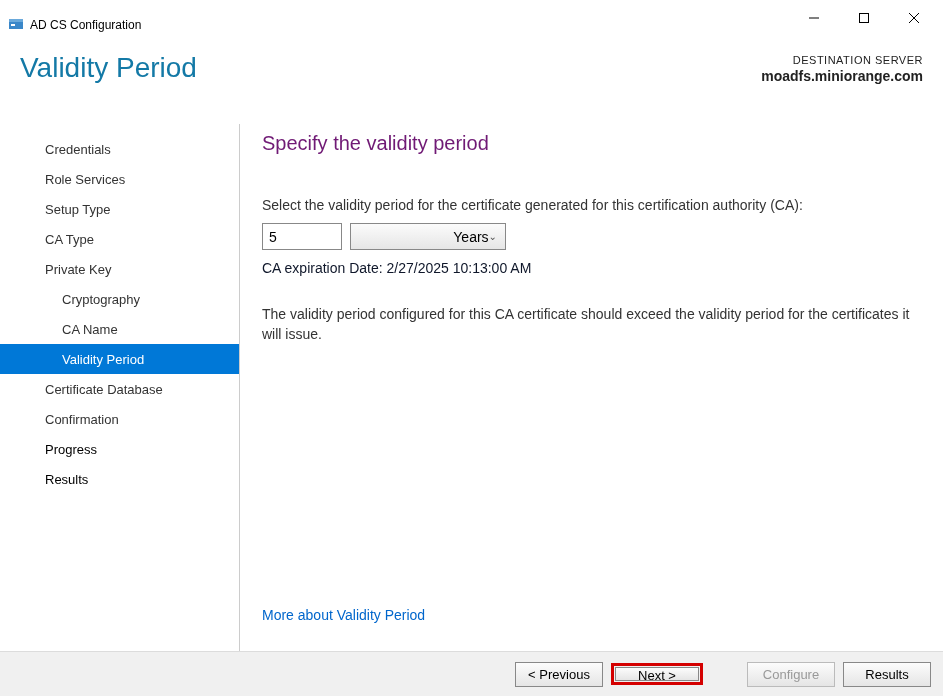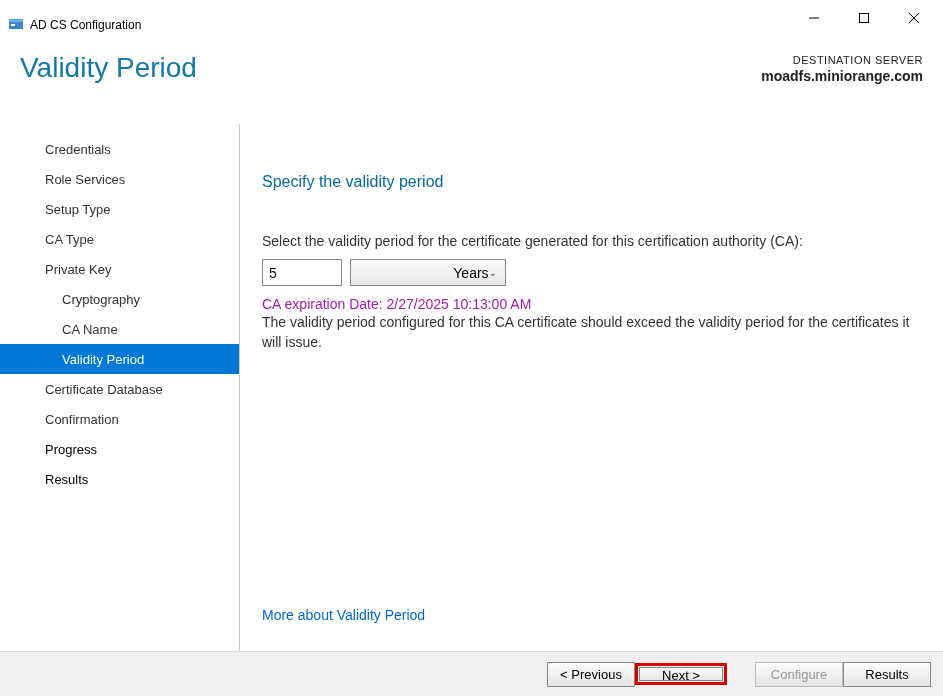--- a/index.html
+++ b/index.html
@@ -23,33 +23,33 @@
     
     .body { display: flex; height: 527px; }
     .sidebar { width: 240px; padding: 10px 0 0 0; border-right: 1px solid #ccc; margin-left: 0; }
     .sidebar-wrap { position: relative; }
     .nav-item { height: 30px; display: flex; align-items: center; padding-left: 45px; font-size: 13px; color: #333; cursor: pointer; }
     .nav-item.sub { padding-left: 62px; }
     .nav-item.selected { background: #0078d7; color: #fff; }
     .nav-item.disabled { color: #000000; cursor: default; }
 
     .content { flex: 1; padding: 8px 20px 0 22px; position: relative; display: flex; flex-direction: column; }
-    .content-title { font-size: 16px; color: #0369a1; font-weight: 400; margin-bottom: 42px; margin-top: 41px; }
+    .content-title { font-size: 20px; color: #701a75; font-weight: 400; margin-bottom: 42px; }
     .instruction { font-size: 14px; color: #333; margin-bottom: 10px; }
     .period-row { display: flex; gap: 8px; margin-bottom: 10px; }
     .num-input { width: 80px; height: 27px; border: 1px solid #888; font-size: 14px; padding: 0 6px; }
     .unit-select-wrap { position: relative; width: 156px; height: 27px; }
     .unit-select { width: 100%; height: 100%; border: 1px solid #888; background: linear-gradient(#fbfbfb,#e6e6e6); font-size: 14px; padding: 0 8px; display: flex; align-items: center; justify-content: flex-end; cursor: default; }
     .chevron { font-size: 10px; color: #555; }
-    .expiry { font-size: 14px; color: #a21caf; }
+    .expiry { font-size: 14px; color: #0f172a; margin-bottom: 28px; }
     .explain { font-size: 14px; color: #333; line-height: 1.45; }
     .more-link { color: #0066cc; font-size: 14px; cursor: pointer; margin-top: auto; margin-bottom: 28px; }
 
     
-    .footer { height: 45px; background: #f0f0f0; border-top: 1px solid #dcdcdc; display: flex; align-items: center; justify-content: flex-end; padding: 0 12px; }
+    .footer { height: 45px; background: #f0f0f0; border-top: 1px solid #dcdcdc; display: flex; align-items: center; justify-content: flex-end; padding: 0 12px; gap: 8px; }
     .btn { width: 88px; height: 25px; font-size: 13px; border: 1px solid #888; background: linear-gradient(#fcfcfc,#e5e5e5); cursor: pointer; }
     .btn.disabled { color: #999; border-color: #bbb; cursor: default; }
     .btn-highlight { border: 3px solid #d40000; padding: 1px; display: inline-flex; }
     .btn-highlight .btn { width: 84px; height: 14px; }
     .gap { width: 28px; }
   </style>
 </head>
 <body>
 
 <div class="titlebar">

